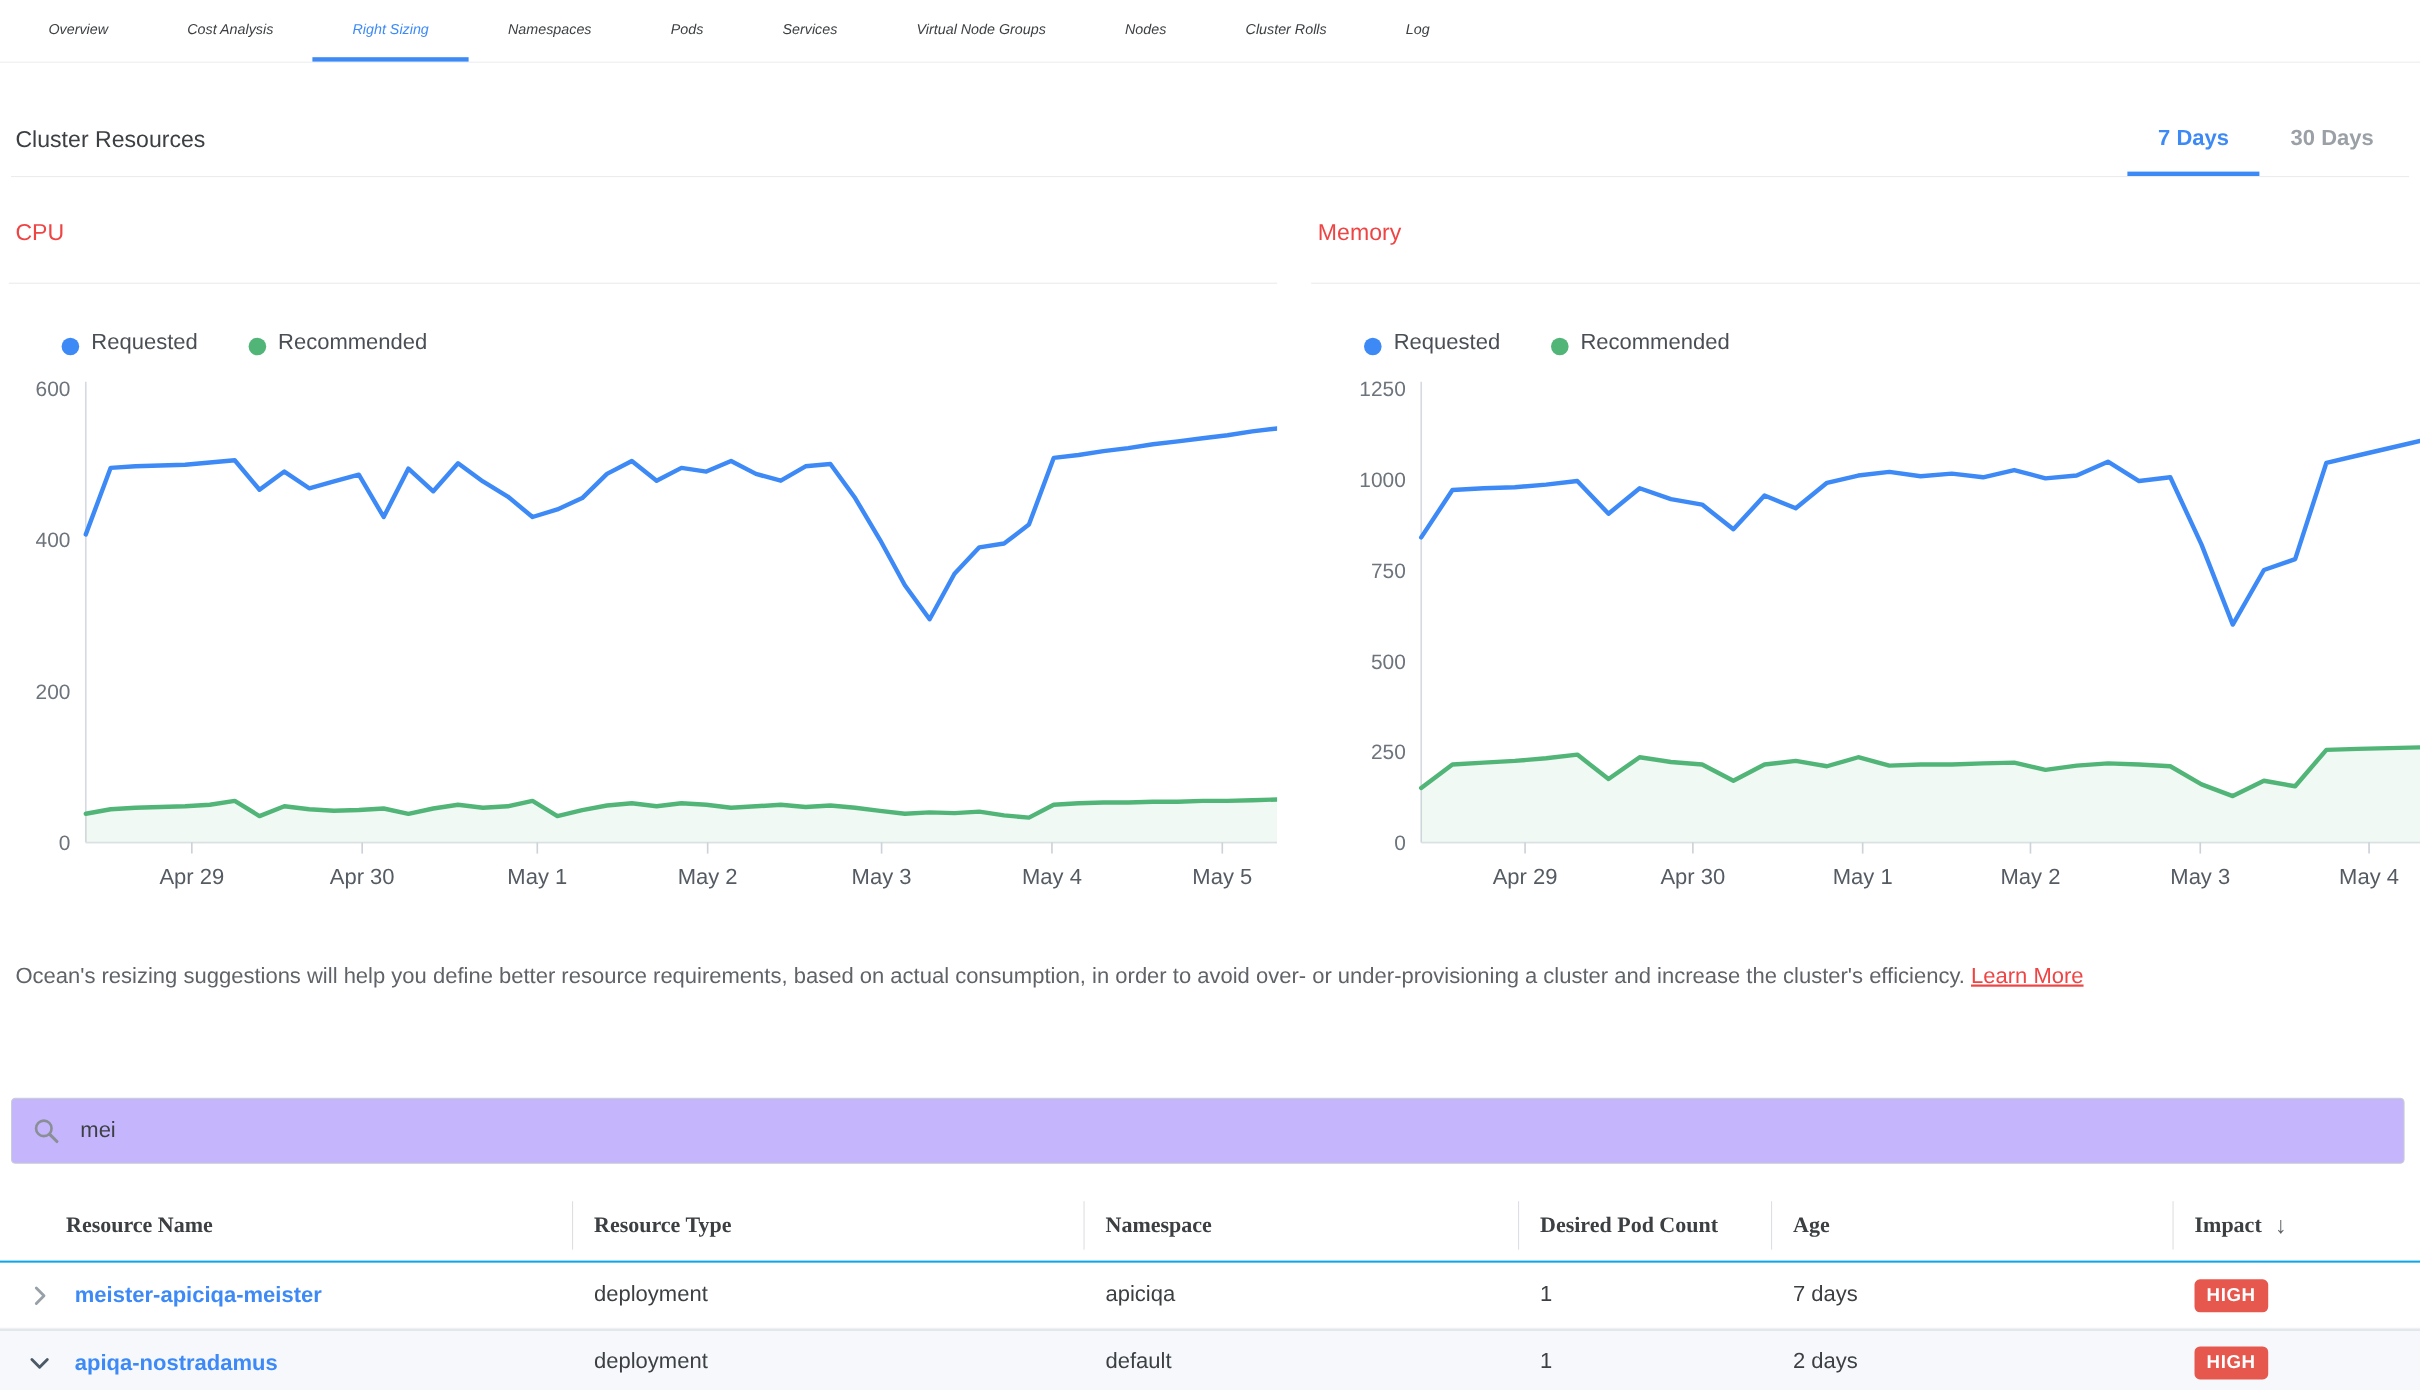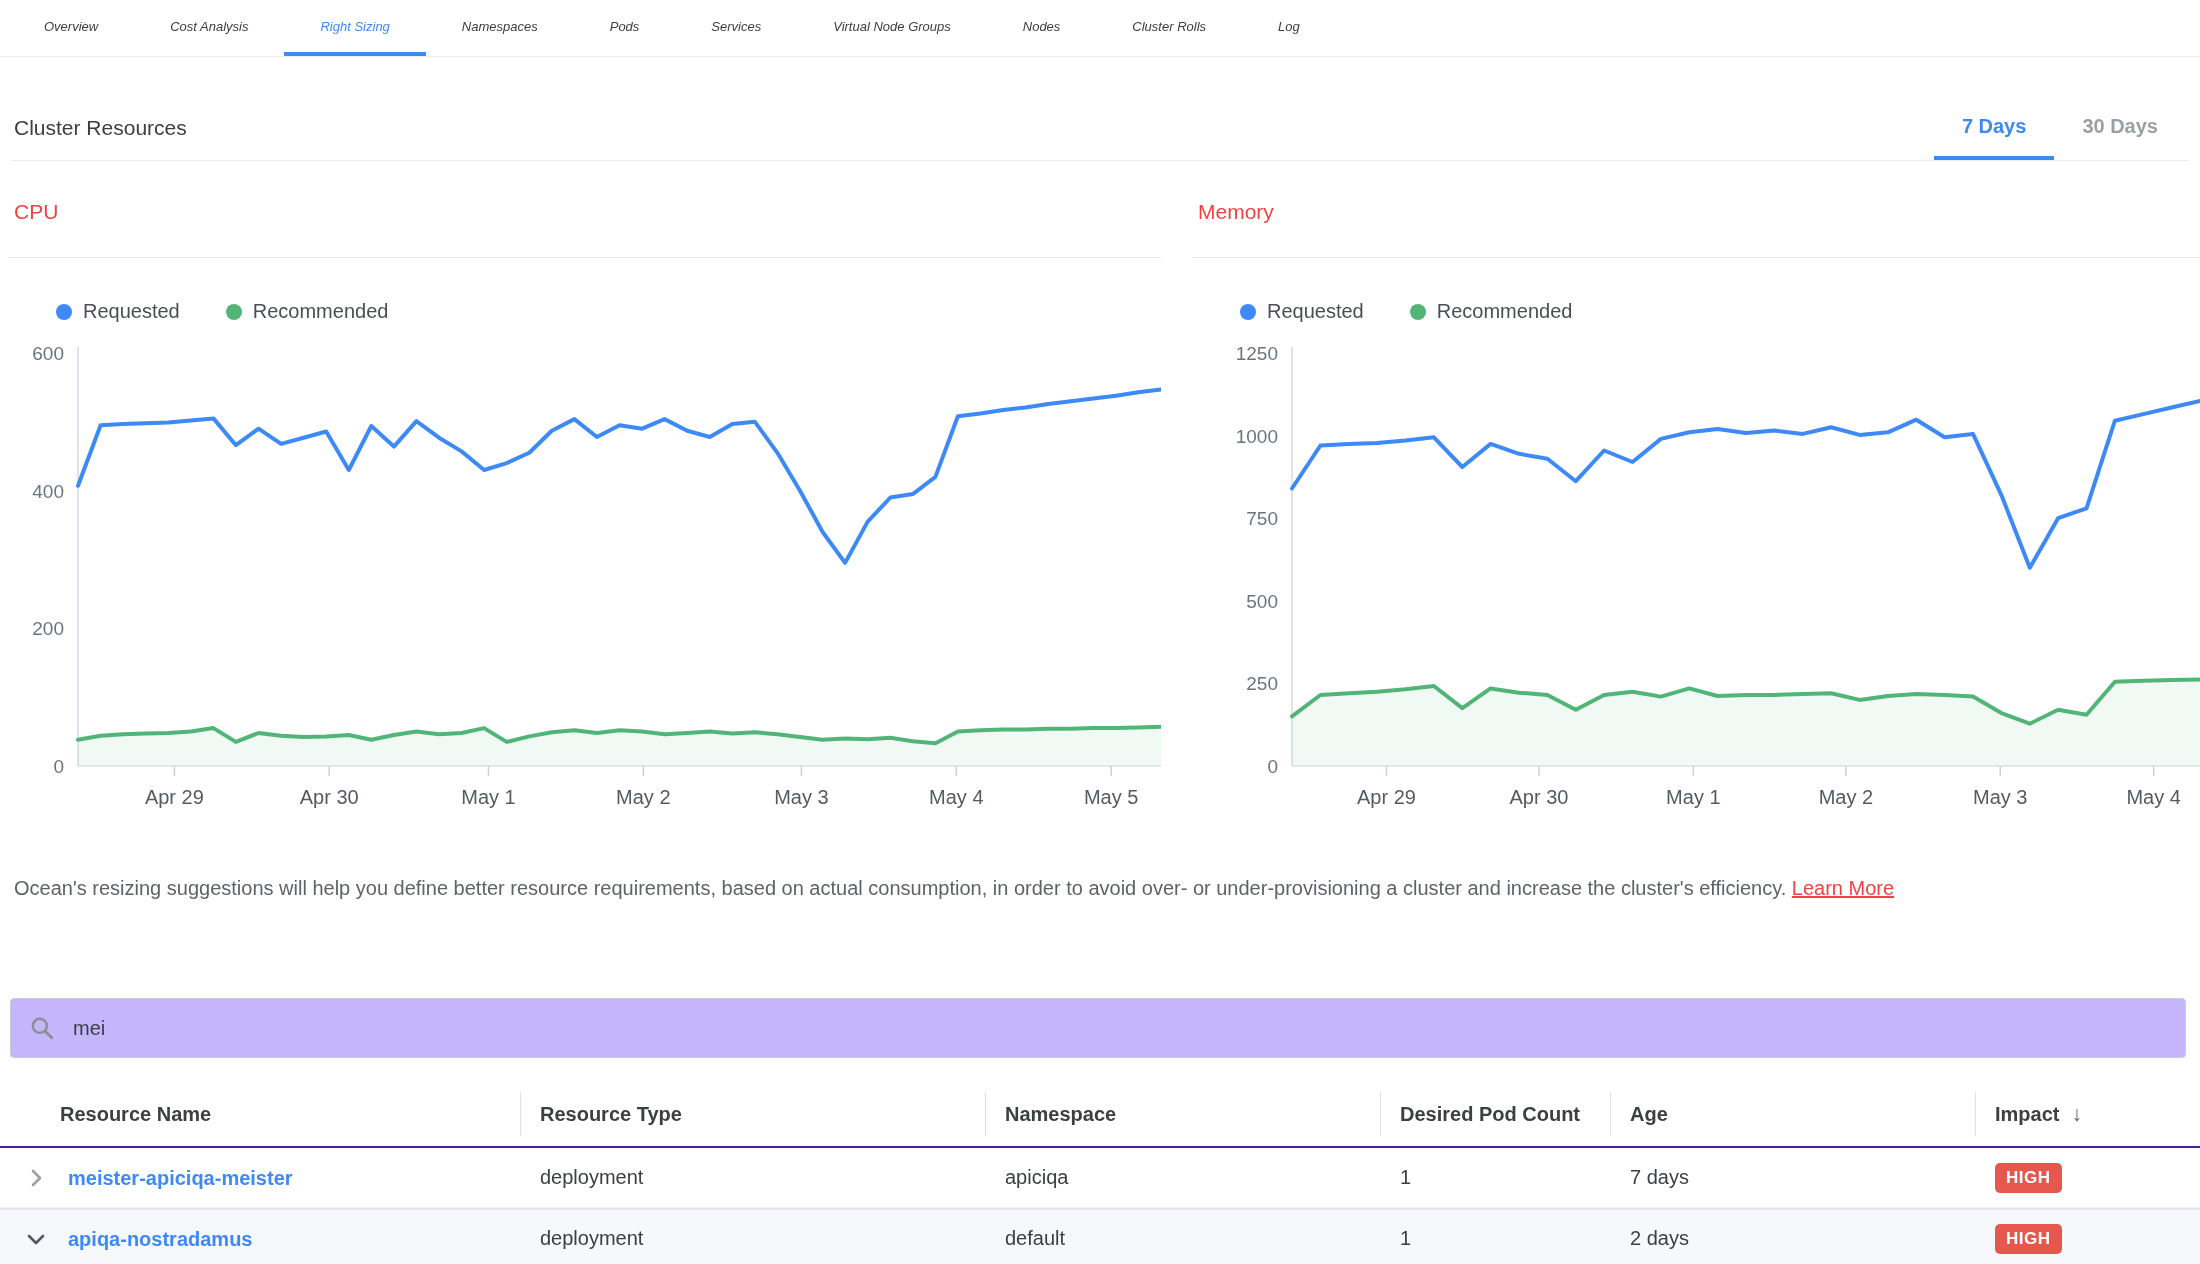--- a/index.html
+++ b/index.html
@@ -21,40 +21,40 @@
   .range{display:flex;align-items:stretch;margin-right:4px;}
   .range-opt{display:flex;align-items:center;padding:0 28px;font-size:20px;font-weight:700;
     color:#9aa0a6;border-bottom:4px solid transparent;box-sizing:border-box;cursor:pointer;}
   .range-opt.active{color:#3d8af7;border-bottom-color:#3d8af7;}
   
   .panel{position:absolute;top:186px;}
   #panel-cpu{left:8px;width:1153px;}
   #panel-mem{left:1192px;width:1008px;}
   .panel-title{font-size:21px;color:#ef4444;padding:14px 6px 33px;border-bottom:1px solid #e9ebee;}
   .legend{display:flex;gap:46px;margin:42px 0 0 48px;align-items:center;}
-  .legend-item{display:flex;align-items:center;gap:11px;font-size:20px;color:#4a4f55;}
+  .legend-item{display:flex;align-items:flex-end;gap:11px;font-size:20px;color:#4a4f55;}
   .legend-dot{width:16px;height:16px;border-radius:50%;background:#999;}
   svg.chart{display:block;margin-top:16px;}
   .ytick{font-size:19px;fill:#6d747c;}
   .xtick{font-size:20px;fill:#555b63;}
   
   #recommendations{position:absolute;left:10px;right:10px;top:848px;}
   .rec-title{font-size:21px;color:#3c4043;padding:14px 4px 18px;border-bottom:1px solid #ececec;}
   .rec-desc{margin-top:26px;font-size:20px;color:#5f6368;padding-left:4px;line-height:1.4;}
   a.learn-more{color:#ef4444;text-decoration:underline;cursor:pointer;}
   
   #searchbox{position:absolute;left:10px;right:14px;top:998px;height:60px;
     border:1px solid #c9ced4;border-radius:4px;display:flex;align-items:center;
     padding:0 18px;gap:16px;box-sizing:border-box;background:#c4b5fd;}
   #searchbox input{border:none;outline:none;font-size:20px;color:#3c4043;flex:1;
     font-family:"Liberation Sans",sans-serif;background:transparent;}
   
   #table{position:absolute;left:0;top:1082px;width:2200px;}
   .thead,.trow{display:grid;grid-template-columns:520px 465px 395px 230px 365px 1fr;align-items:center;}
-  .thead{height:64px;border-bottom:2px solid #4c1d95;}
+  .thead{height:64px;border-bottom:2px solid #0ea5e9;font-family:Liberation Serif, serif;}
   .th{font-size:20px;font-weight:700;color:#3c4043;padding-left:20px;position:relative;
     display:flex;align-items:center;gap:12px;height:100%;}
   .th:first-child{padding-left:60px;}
   .th + .th::before{content:'';position:absolute;left:0;top:50%;transform:translateY(-50%);
     height:44px;width:1px;background:#dcdfe3;}
   .sort-arrow{font-size:21px;color:#5f6368;font-weight:400;}
   .trow{height:59px;border-bottom:1px solid #eef0f3;background:#fff;cursor:pointer;}
   .trow.expanded{background:#f6f8fc;border-top:2px solid #e3e6ea;height:57px;}
   .td{font-size:20px;color:#3c4043;padding-left:20px;}
   .td.name{padding-left:24px;display:flex;align-items:flex-end;gap:20px;}

